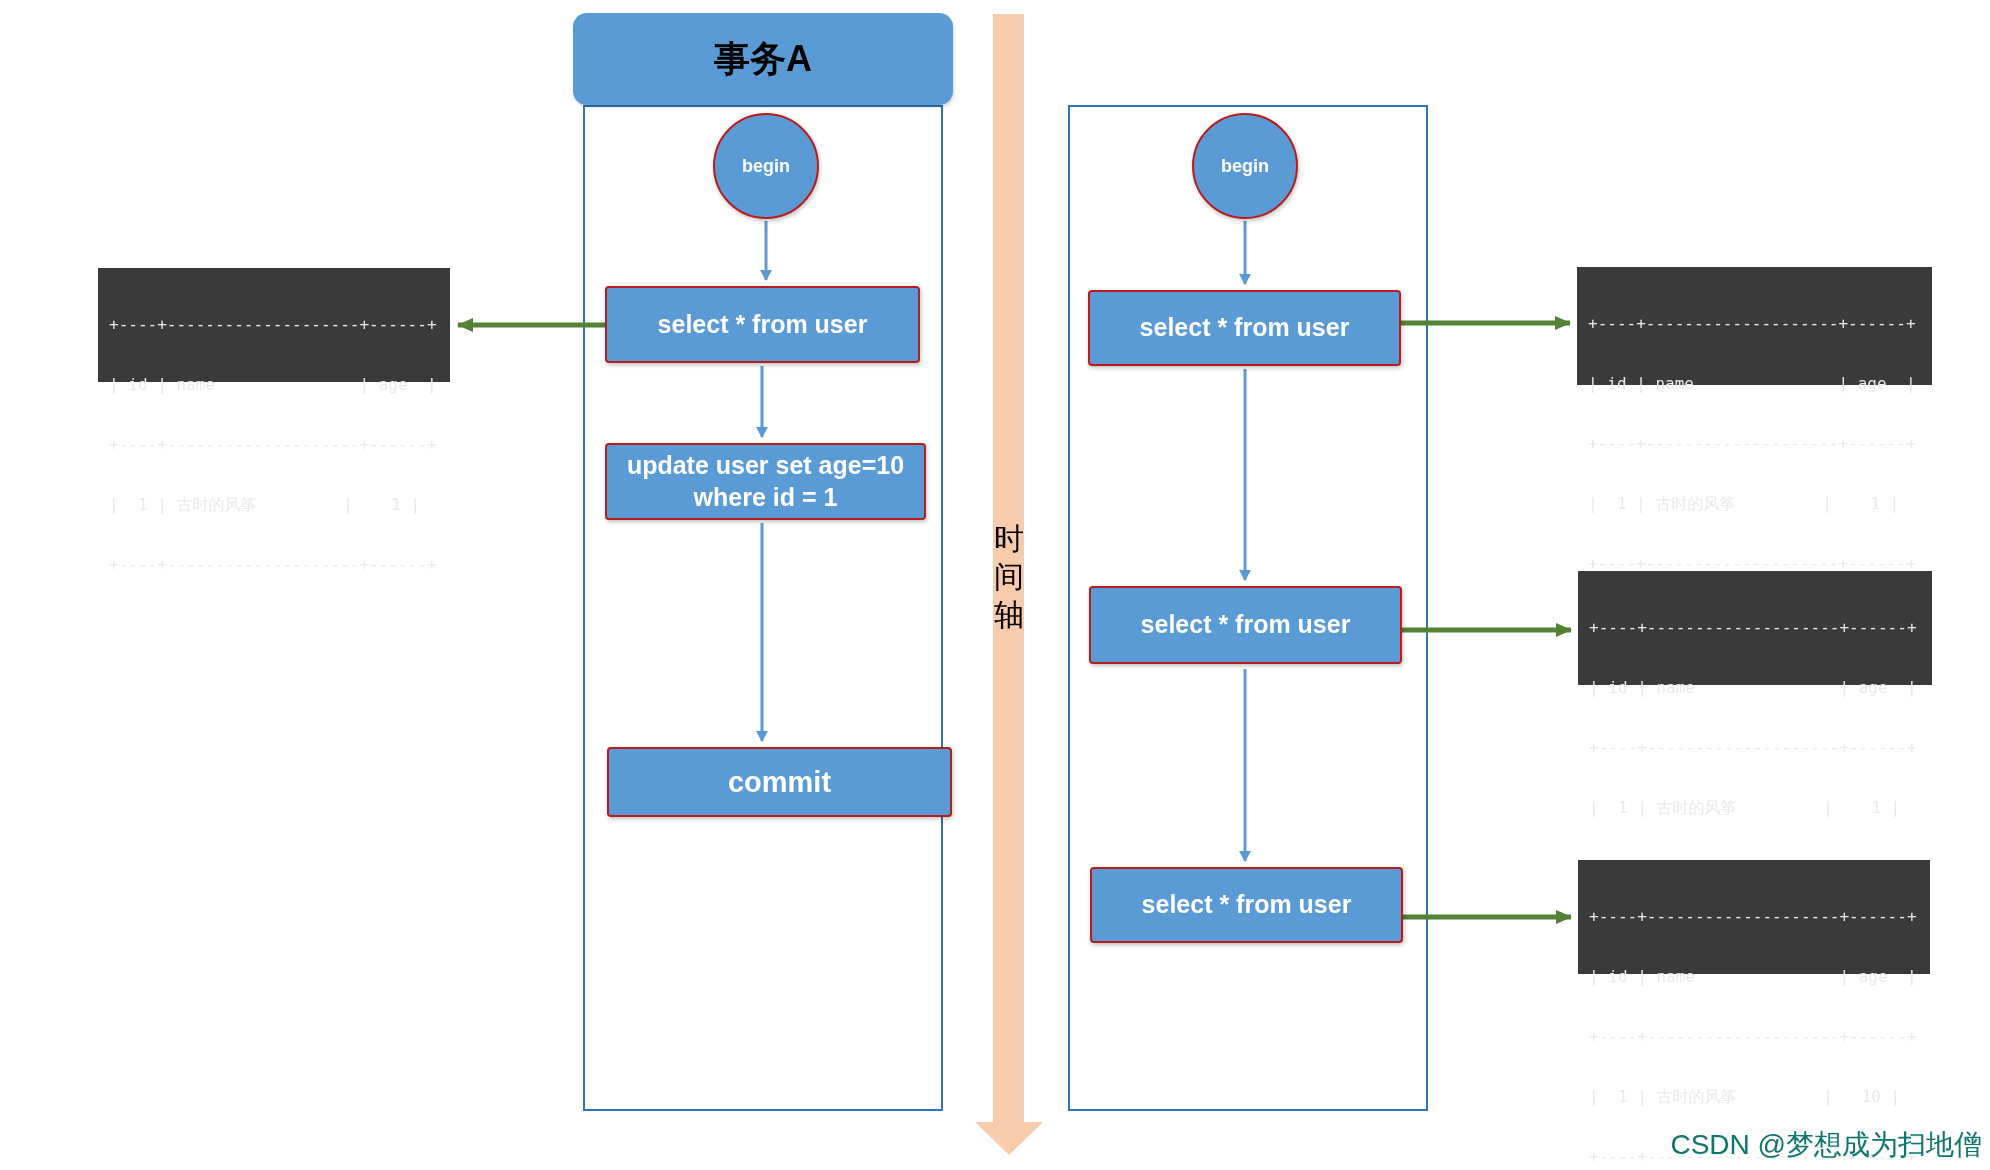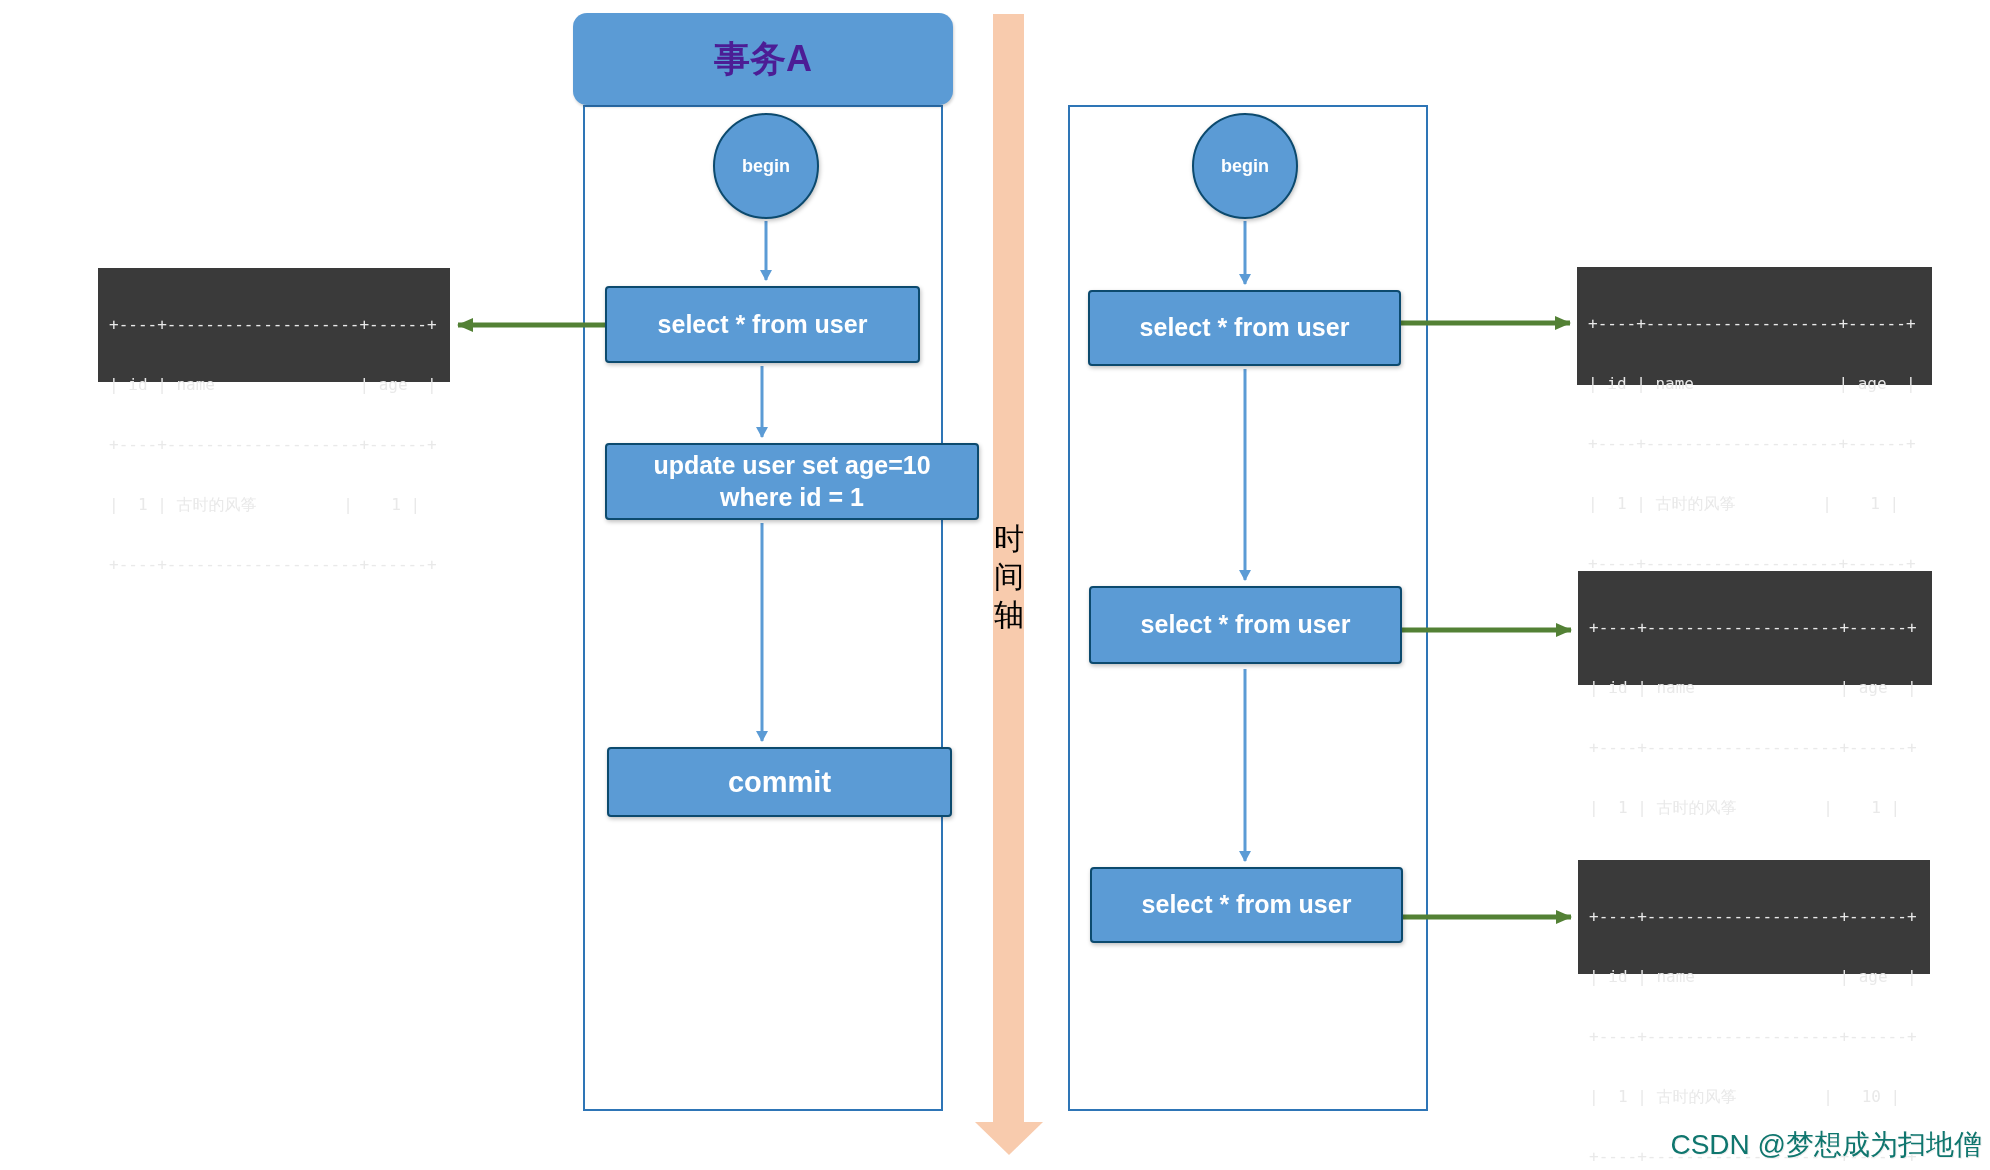--- a/index.html
+++ b/index.html
@@ -36,39 +36,39 @@
     position: absolute; z-index: 2;
     background: #ffffff;
     border: 2px solid #2e75b6;
   }
   .lane-a { left: 583px; top: 105px; width: 360px; height: 1006px; }
   .lane-b { left: 1068px; top: 105px; width: 360px; height: 1006px; }
   .lane-header {
     position: absolute; top: 13px; height: 92px; width: 380px;
     z-index: 4; background: #5b9bd5; border-radius: 14px;
     display: flex; align-items: center; justify-content: center;
-    color: #4c1d95; font-size: 36px; font-weight: bold;
+    color: #000000; font-size: 36px; font-weight: bold;
     box-shadow: 1px 2px 3px rgba(0,0,0,0.18);
   }
   .lane-header-a { left: 573px; }
   .lane-header-b { left: 1058px; }
   
   .node {
     position: absolute; z-index: 4;
-    background: #5b9bd5; border: 2px solid #0c4a6e;
+    background: #5b9bd5; border: 2px solid #b91c1c;
     color: #ffffff; font-weight: bold; text-align: center;
     display: flex; align-items: center; justify-content: center;
     box-shadow: 1px 2px 4px rgba(0,0,0,0.25);
   }
   .node-circle { border-radius: 50%; font-size: 18px; font-weight: bold; }
   .node-box { border-radius: 4px; font-size: 25px; white-space: pre-line; line-height: 1.25; }
   .circle-a { left: 713px; top: 113px; width: 106px; height: 106px; }
   .circle-b { left: 1192px; top: 113px; width: 106px; height: 106px; }
   .select-a  { left: 605px;  top: 286px; width: 315px; height: 77px; }
-  .update-a  { left: 605px;  top: 443px; width: 374px; height: 77px; }
+  .update-a  { left: 605px;  top: 443px; width: 321px; height: 77px; }
   .commit-a  { left: 607px;  top: 747px; width: 345px; height: 70px; font-size: 29px; }
   .select-b1 { left: 1088px; top: 290px; width: 313px; height: 76px; }
   .select-b2 { left: 1089px; top: 586px; width: 313px; height: 78px; }
   .select-b3 { left: 1090px; top: 867px; width: 313px; height: 76px; }
   
   .arrows {
     position: absolute; left: 0; top: 0; z-index: 3;
     pointer-events: none;
   }
   

